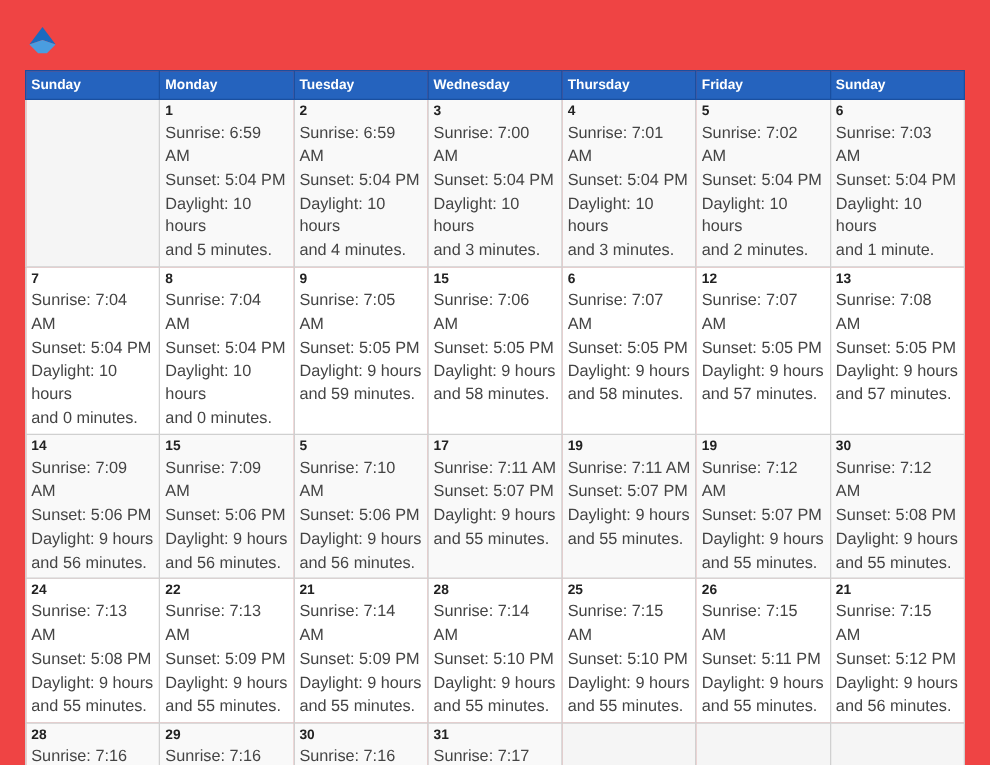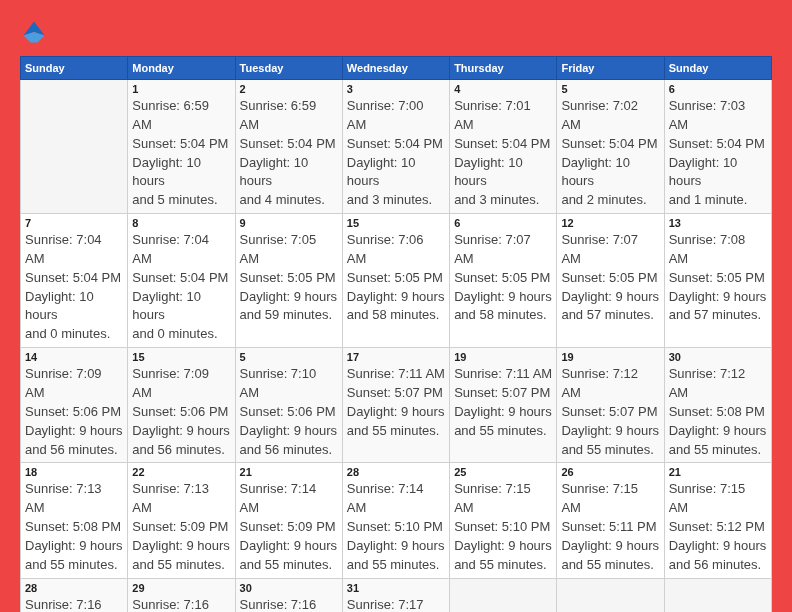--- a/index.html
+++ b/index.html
@@ -218,21 +218,21 @@
             <span class="day-num">19</span>
             <div class="day-info">Sunrise: 7:12 AM<br>Sunset: 5:07 PM<br>Daylight: 9 hours<br>and 55 minutes.</div>
           </td>
           <td>
             <span class="day-num">30</span>
             <div class="day-info">Sunrise: 7:12 AM<br>Sunset: 5:08 PM<br>Daylight: 9 hours<br>and 55 minutes.</div>
           </td>
         </tr>
         <tr>
           <td>
-            <span class="day-num">18</span>
+            <span class="day-num">24</span>
             <div class="day-info">Sunrise: 7:13 AM<br>Sunset: 5:08 PM<br>Daylight: 9 hours<br>and 55 minutes.</div>
           </td>
           <td>
             <span class="day-num">22</span>
             <div class="day-info">Sunrise: 7:13 AM<br>Sunset: 5:09 PM<br>Daylight: 9 hours<br>and 55 minutes.</div>
           </td>
           <td>
             <span class="day-num">21</span>
             <div class="day-info">Sunrise: 7:14 AM<br>Sunset: 5:09 PM<br>Daylight: 9 hours<br>and 55 minutes.</div>
           </td>

